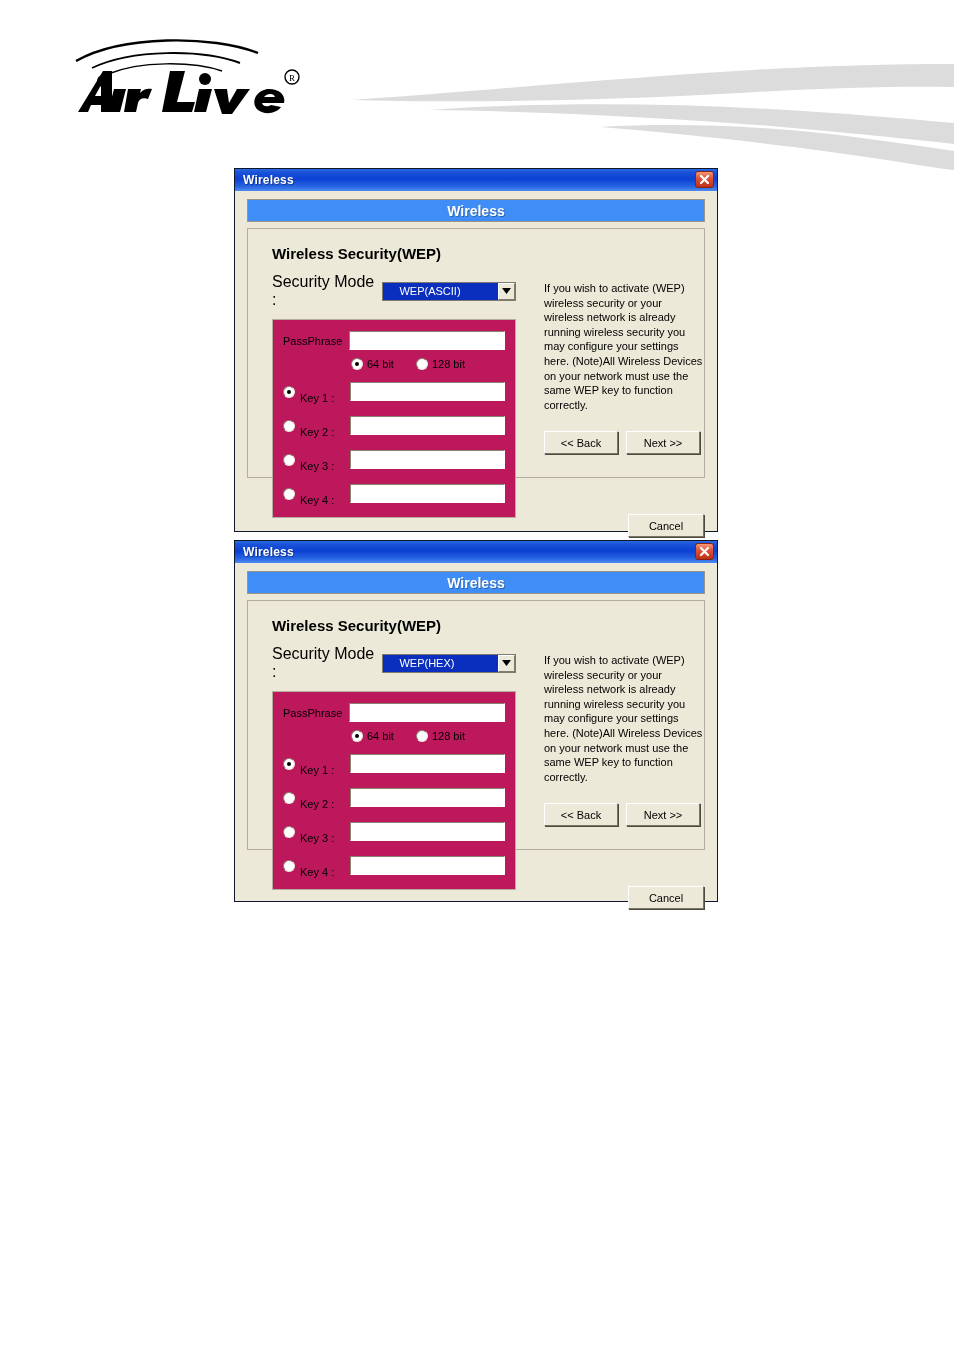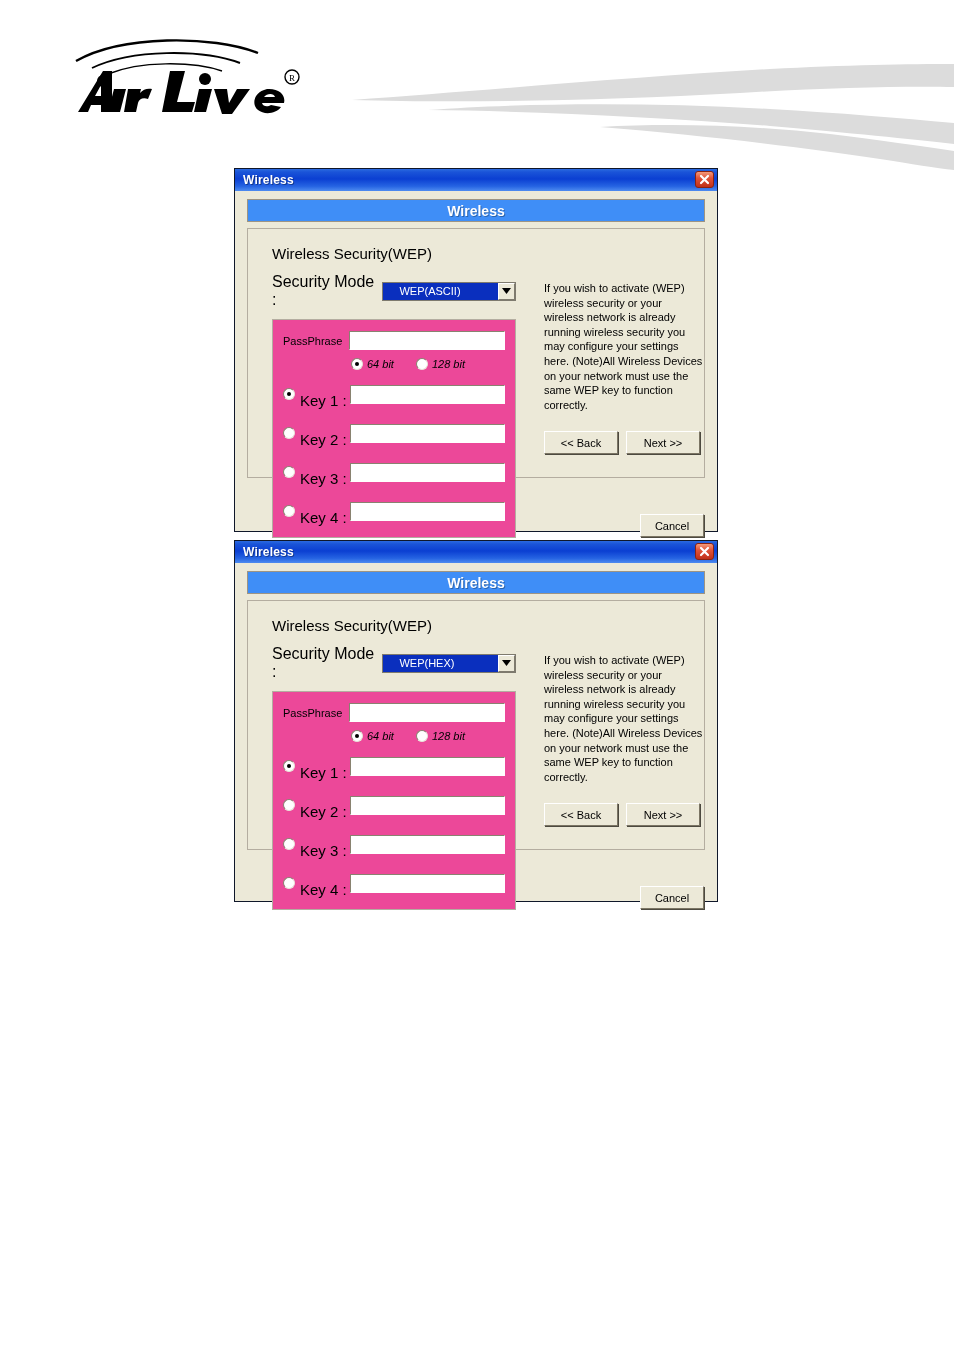--- a/index.html
+++ b/index.html
@@ -99,21 +99,21 @@
   .content-panel {
     margin-top: 6px;
     border: 1px solid #b4ada0;
     box-sizing: border-box;
     background: #ece9d8;
     position: relative;
   }
 
   .panel-title {
     font-size: 15px;
-    font-weight: normal;
+    font-weight: bold;
     color: #000000;
     margin: 16px 0 0 24px;
   }
 
   
   .cols {
     display: flex;
     margin-top: 11px;
   }
   .col-left {
@@ -169,21 +169,21 @@
     justify-content: center;
   }
   .combo-arrow svg { display: block; }
 
   
   .keybox {
     margin-top: 10px;
     border: 1px solid #b4ada0;
     box-sizing: border-box;
     padding: 11px 10px 11px 10px;
-    background: #ec4899;
+    background: #be185d;
     width: 244px;
   }
   .pp-row {
     display: flex;
     align-items: center;
   }
   .pp-label {
     font-size: 11px;
     color: #000;
     width: 66px;
@@ -197,21 +197,20 @@
     border-right: 1px solid #ffffff;
     border-bottom: 1px solid #ffffff;
     box-sizing: border-box;
   }
 
   .bits-row {
     margin-top: 8px;
     display: flex;
     align-items: center;
     padding-left: 68px;
-    font-style: italic;
   }
   .radio-item {
     display: flex;
     align-items: center;
     font-size: 11px;
     color: #000;
     margin-right: 22px;
     cursor: pointer;
   }
   .radio-item span.lbl { margin-left: 4px; }
@@ -237,21 +236,21 @@
     background: #000000;
   }
 
   .key-row {
     display: flex;
     align-items: center;
     margin-top: 9px;
   }
   .key-row:first-of-type { margin-top: 10px; }
   .key-label {
-    font-size: 15px;
+    font-size: 11px;
     color: #000;
     margin-left: 5px;
     width: 50px;
     margin-top: 13px;
   }
 
   
   .helptext {
     font-size: 11px;
     color: #000;
@@ -273,21 +272,21 @@
     box-shadow: 1px 1px 0 #4d4a40;
     font-size: 11px;
     color: #000;
     display: flex;
     align-items: center;
     justify-content: center;
     cursor: pointer;
     box-sizing: border-box;
   }
   .btn-nav { width: 74px; height: 23px; }
-  .btn-cancel { width: 64px; height: 23px; }
+  .btn-cancel { width: 76px; height: 23px; }
 
   .cancel-wrap {
     position: absolute;
     right: 10px;
   }
 </style>
 </head>
 <body>
 
 <div id="page-header">

